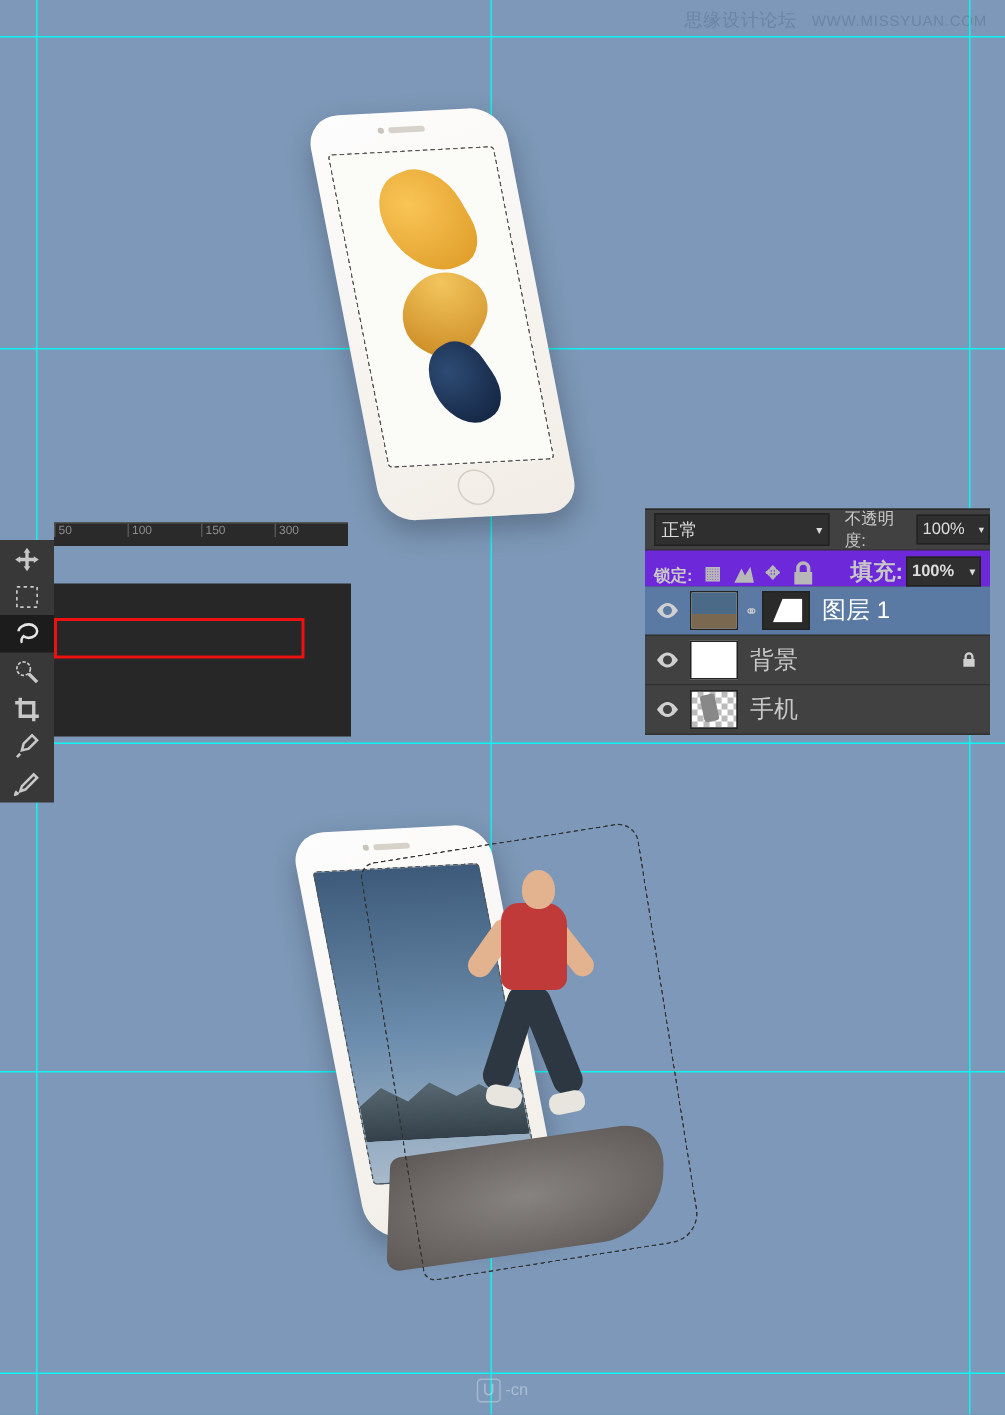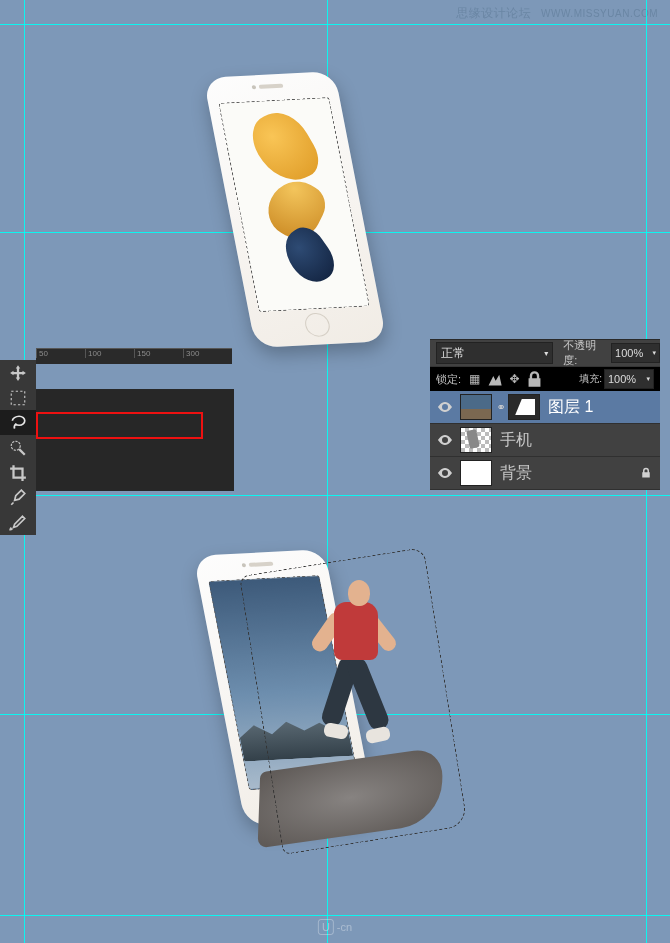--- a/index.html
+++ b/index.html
@@ -66,24 +66,24 @@
 
   
   .layers { position: absolute; top: 339px; left: 430px; width: 230px; background: #414141; border-top: 1px solid #2a2a2a; }
   .lay-top { display: flex; align-items: center; height: 26px; background: #414141; }
   .blend { width: 110px; height: 20px; background: #2f2f2f; border: 1px solid #222; margin-left: 6px; display: flex; align-items: center; justify-content: space-between; padding: 0 4px; color: #dcdcdc; font-size: 12px; }
   .blend .arr { font-size: 8px; }
   .opac-lab { font-size: 11px; margin: 0 2px 0 10px; color: #c8c8c8; }
   .pct { width: 42px; height: 18px; background: #2f2f2f; border: 1px solid #222; display: flex; align-items: center; justify-content: space-between; padding: 0 3px; font-size: 11px; color: #dcdcdc; }
   .pct .arr { font-size: 7px; }
 
-  .lay-lock { display: flex; align-items: center; height: 24px; background: #000000; border-top: 1px solid #353535; }
+  .lay-lock { display: flex; align-items: flex-end; height: 24px; background: #6d28d9; border-top: 1px solid #353535; font-weight: bold; }
   .lock-lab { font-size: 11px; margin: 0 4px 0 6px; }
   .lock-ico { width: 19px; height: 18px; display: flex; align-items: center; justify-content: center; margin-right: 1px; color: #b8b8b8; font-size: 12px; }
-  .fill-lab { font-size: 10px; margin: 0 2px 0 auto; }
+  .fill-lab { font-size: 15px; margin: 0 2px 0 auto; }
 
   .lay-list { }
   .lay-row { display: flex; align-items: center; height: 32px; border-bottom: 1px solid #303030; background: #414141; }
   .lay-row.active { background: #5b7aa3; color: #fff; }
   .eye { width: 30px; display: flex; justify-content: center; color: #d0d0d0; }
   .thumb { width: 30px; height: 24px; background: #dcdcdc; margin-right: 2px; border: 1px solid #222; position: relative; overflow: hidden; }
   .thumb.checker { background: repeating-conic-gradient(#bbb 0 25%, #fff 0 50%) 0 0/8px 8px; }
   .thumb.white { background: #fff; }
   .thumb.mask { background: #2a2a2a; }
   .thumb.mask::after { content: ""; position: absolute; inset: 4px; background: #fff; clip-path: polygon(40% 0,100% 0,100% 100%,10% 100%); }
@@ -272,36 +272,36 @@
         <div class="chain">⚭</div>
         <div class="thumb mask"></div>
         <span class="lay-name">图层 1</span>
       </div>
       <div class="lay-row">
         <div class="eye">
           <svg width="16" height="16" viewBox="0 0 16 16">
             <path fill="currentColor" d="M8 3C4 3 1 8 1 8s3 5 7 5 7-5 7-5-3-5-7-5zm0 8a3 3 0 1 1 0-6 3 3 0 0 1 0 6z"></path>
           </svg>
         </div>
-        <div class="thumb checker phone-th"></div>
-        <span class="lay-name">手机</span>
-      </div>
-      <div class="lay-row">
-        <div class="eye">
-          <svg width="16" height="16" viewBox="0 0 16 16">
-            <path fill="currentColor" d="M8 3C4 3 1 8 1 8s3 5 7 5 7-5 7-5-3-5-7-5zm0 8a3 3 0 1 1 0-6 3 3 0 0 1 0 6z"></path>
-          </svg>
-        </div>
         <div class="thumb white"></div>
         <span class="lay-name">背景</span>
         <span class="lock-ind">
           <svg width="12" height="12" viewBox="0 0 16 16">
             <path fill="currentColor" d="M4 7V5a4 4 0 0 1 8 0v2h1v7H3V7h1zm2 0h4V5a2 2 0 0 0-4 0v2z"></path>
           </svg>
         </span>
       </div>
+      <div class="lay-row">
+        <div class="eye">
+          <svg width="16" height="16" viewBox="0 0 16 16">
+            <path fill="currentColor" d="M8 3C4 3 1 8 1 8s3 5 7 5 7-5 7-5-3-5-7-5zm0 8a3 3 0 1 1 0-6 3 3 0 0 1 0 6z"></path>
+          </svg>
+        </div>
+        <div class="thumb checker phone-th"></div>
+        <span class="lay-name">手机</span>
+      </div>
     </div>
 </div>
 
 <div class="ucn">
   <span class="sq">U</span>
   <span>-cn</span>
 </div>
 
 </body></html>

